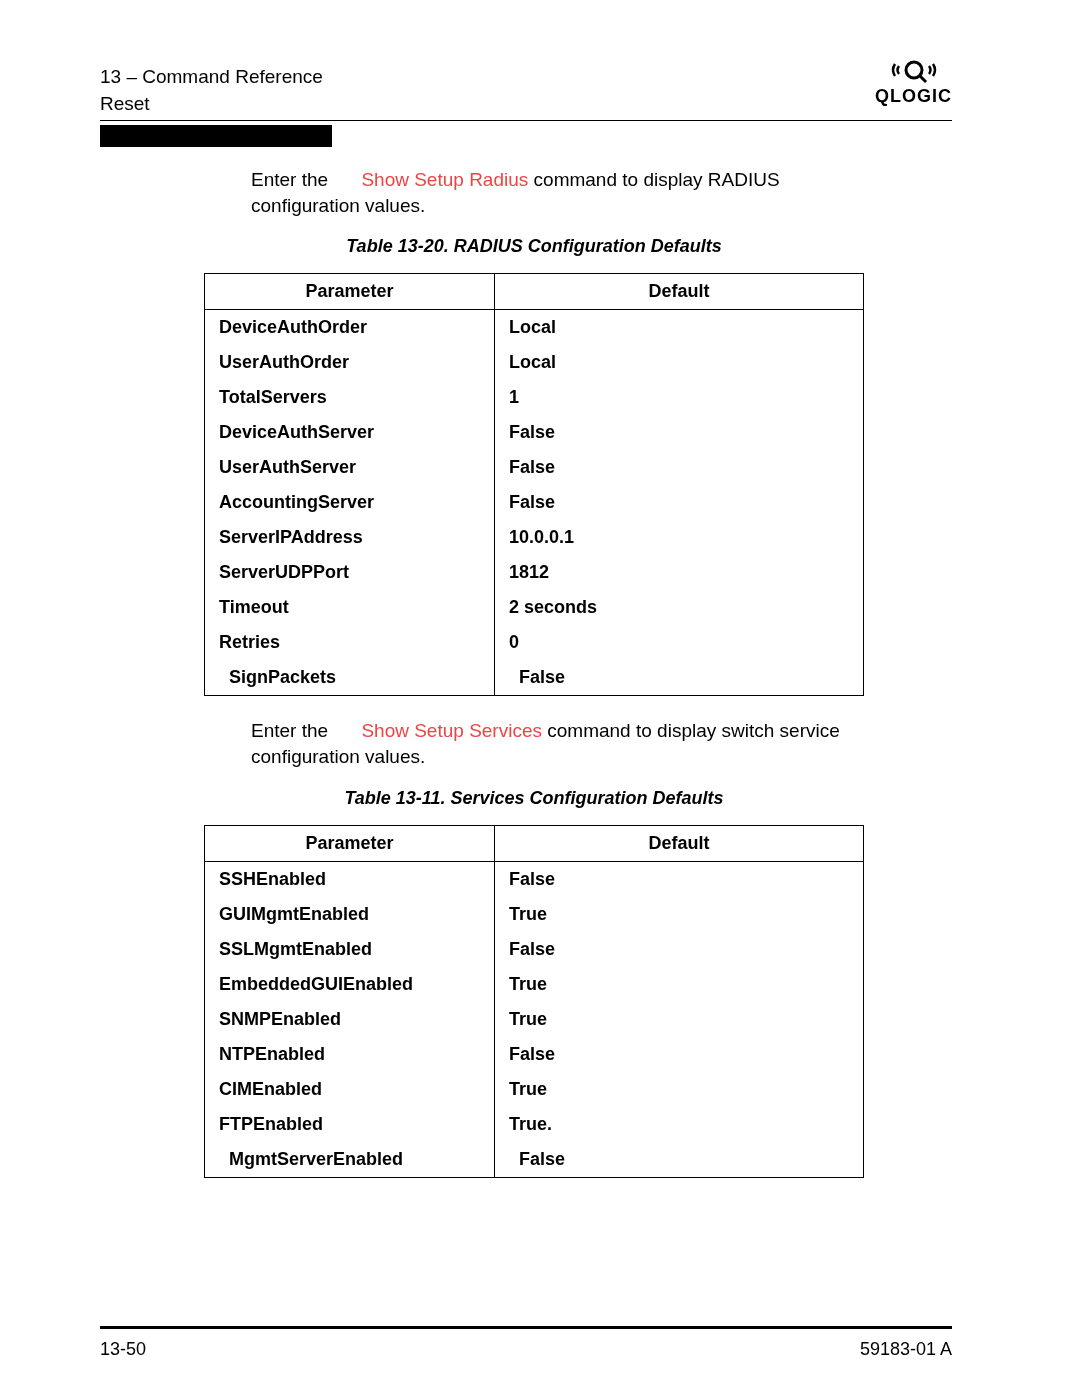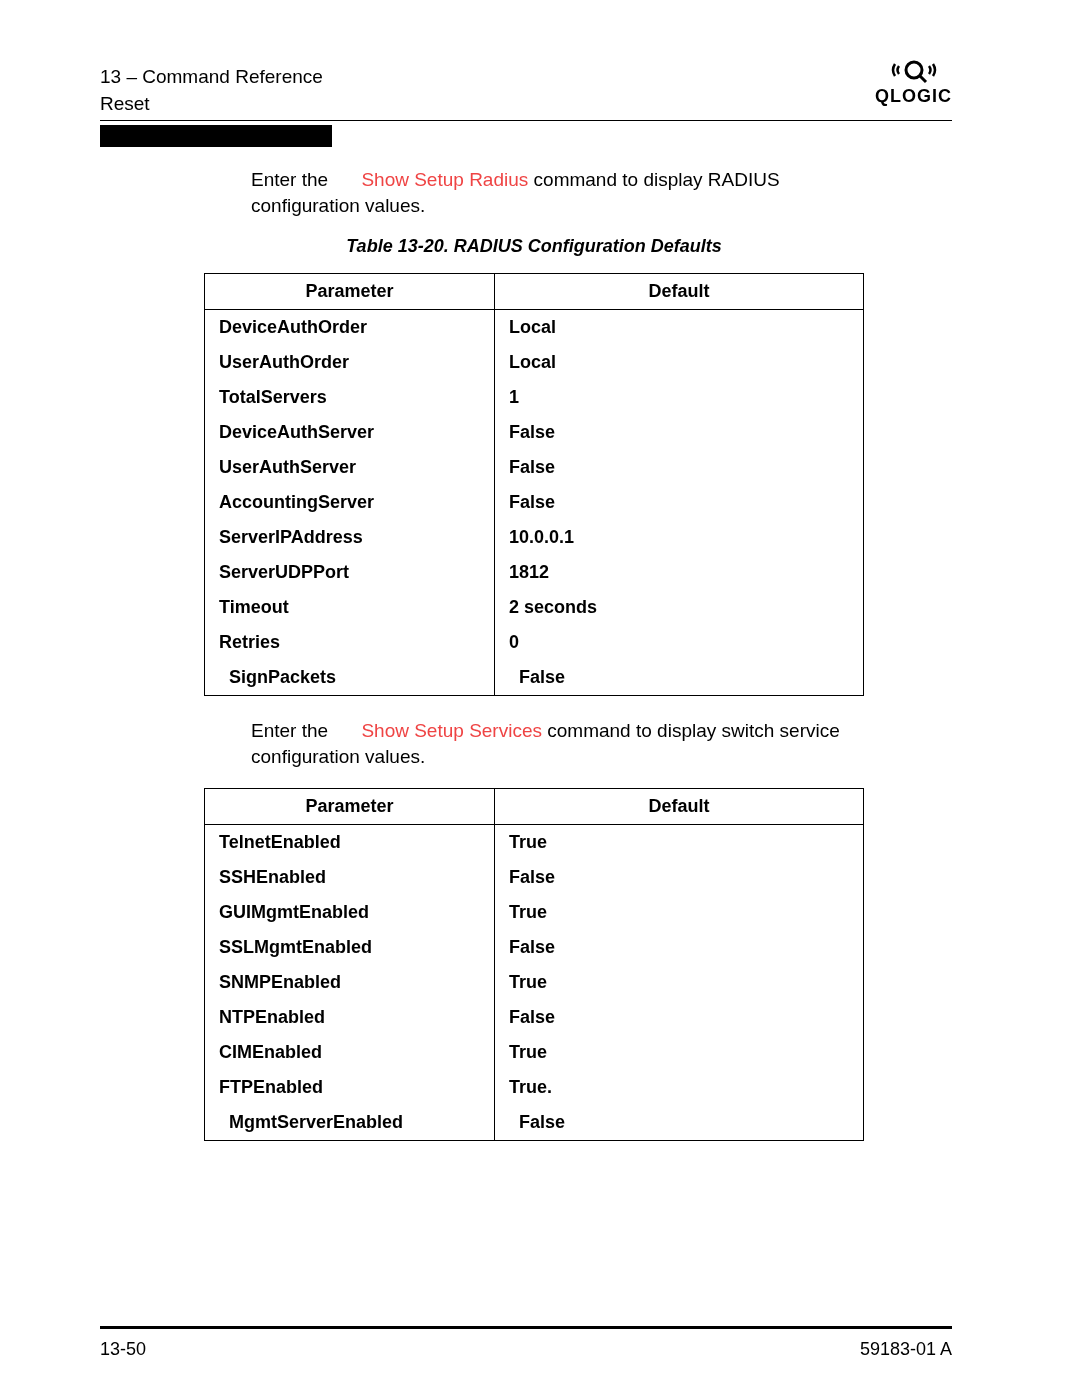--- a/index.html
+++ b/index.html
@@ -194,43 +194,44 @@
           <td>SignPackets</td>
           <td>False</td>
         </tr>
       </tbody>
   </table>
 
   <p class="body-text">
     <span>Enter the </span><span class="link">Show Setup Services</span><span> command to display switch service configuration values.</span>
   </p>
 
+  <div class="caption">Table 13-11. Services Configuration Defaults</div>
   <table class="data">
     <thead>
       <tr>
         <th>Parameter</th>
         <th>Default</th>
       </tr>
     </thead>
     <tbody>
         <tr>
-          <td>TelnetEnabled</td>
-          <td>True</td>
-        </tr>
-        <tr>
           <td>SSHEnabled</td>
           <td>False</td>
         </tr>
         <tr>
           <td>GUIMgmtEnabled</td>
           <td>True</td>
         </tr>
         <tr>
           <td>SSLMgmtEnabled</td>
           <td>False</td>
+        </tr>
+        <tr>
+          <td>EmbeddedGUIEnabled</td>
+          <td>True</td>
         </tr>
         <tr>
           <td>SNMPEnabled</td>
           <td>True</td>
         </tr>
         <tr>
           <td>NTPEnabled</td>
           <td>False</td>
         </tr>
         <tr>

